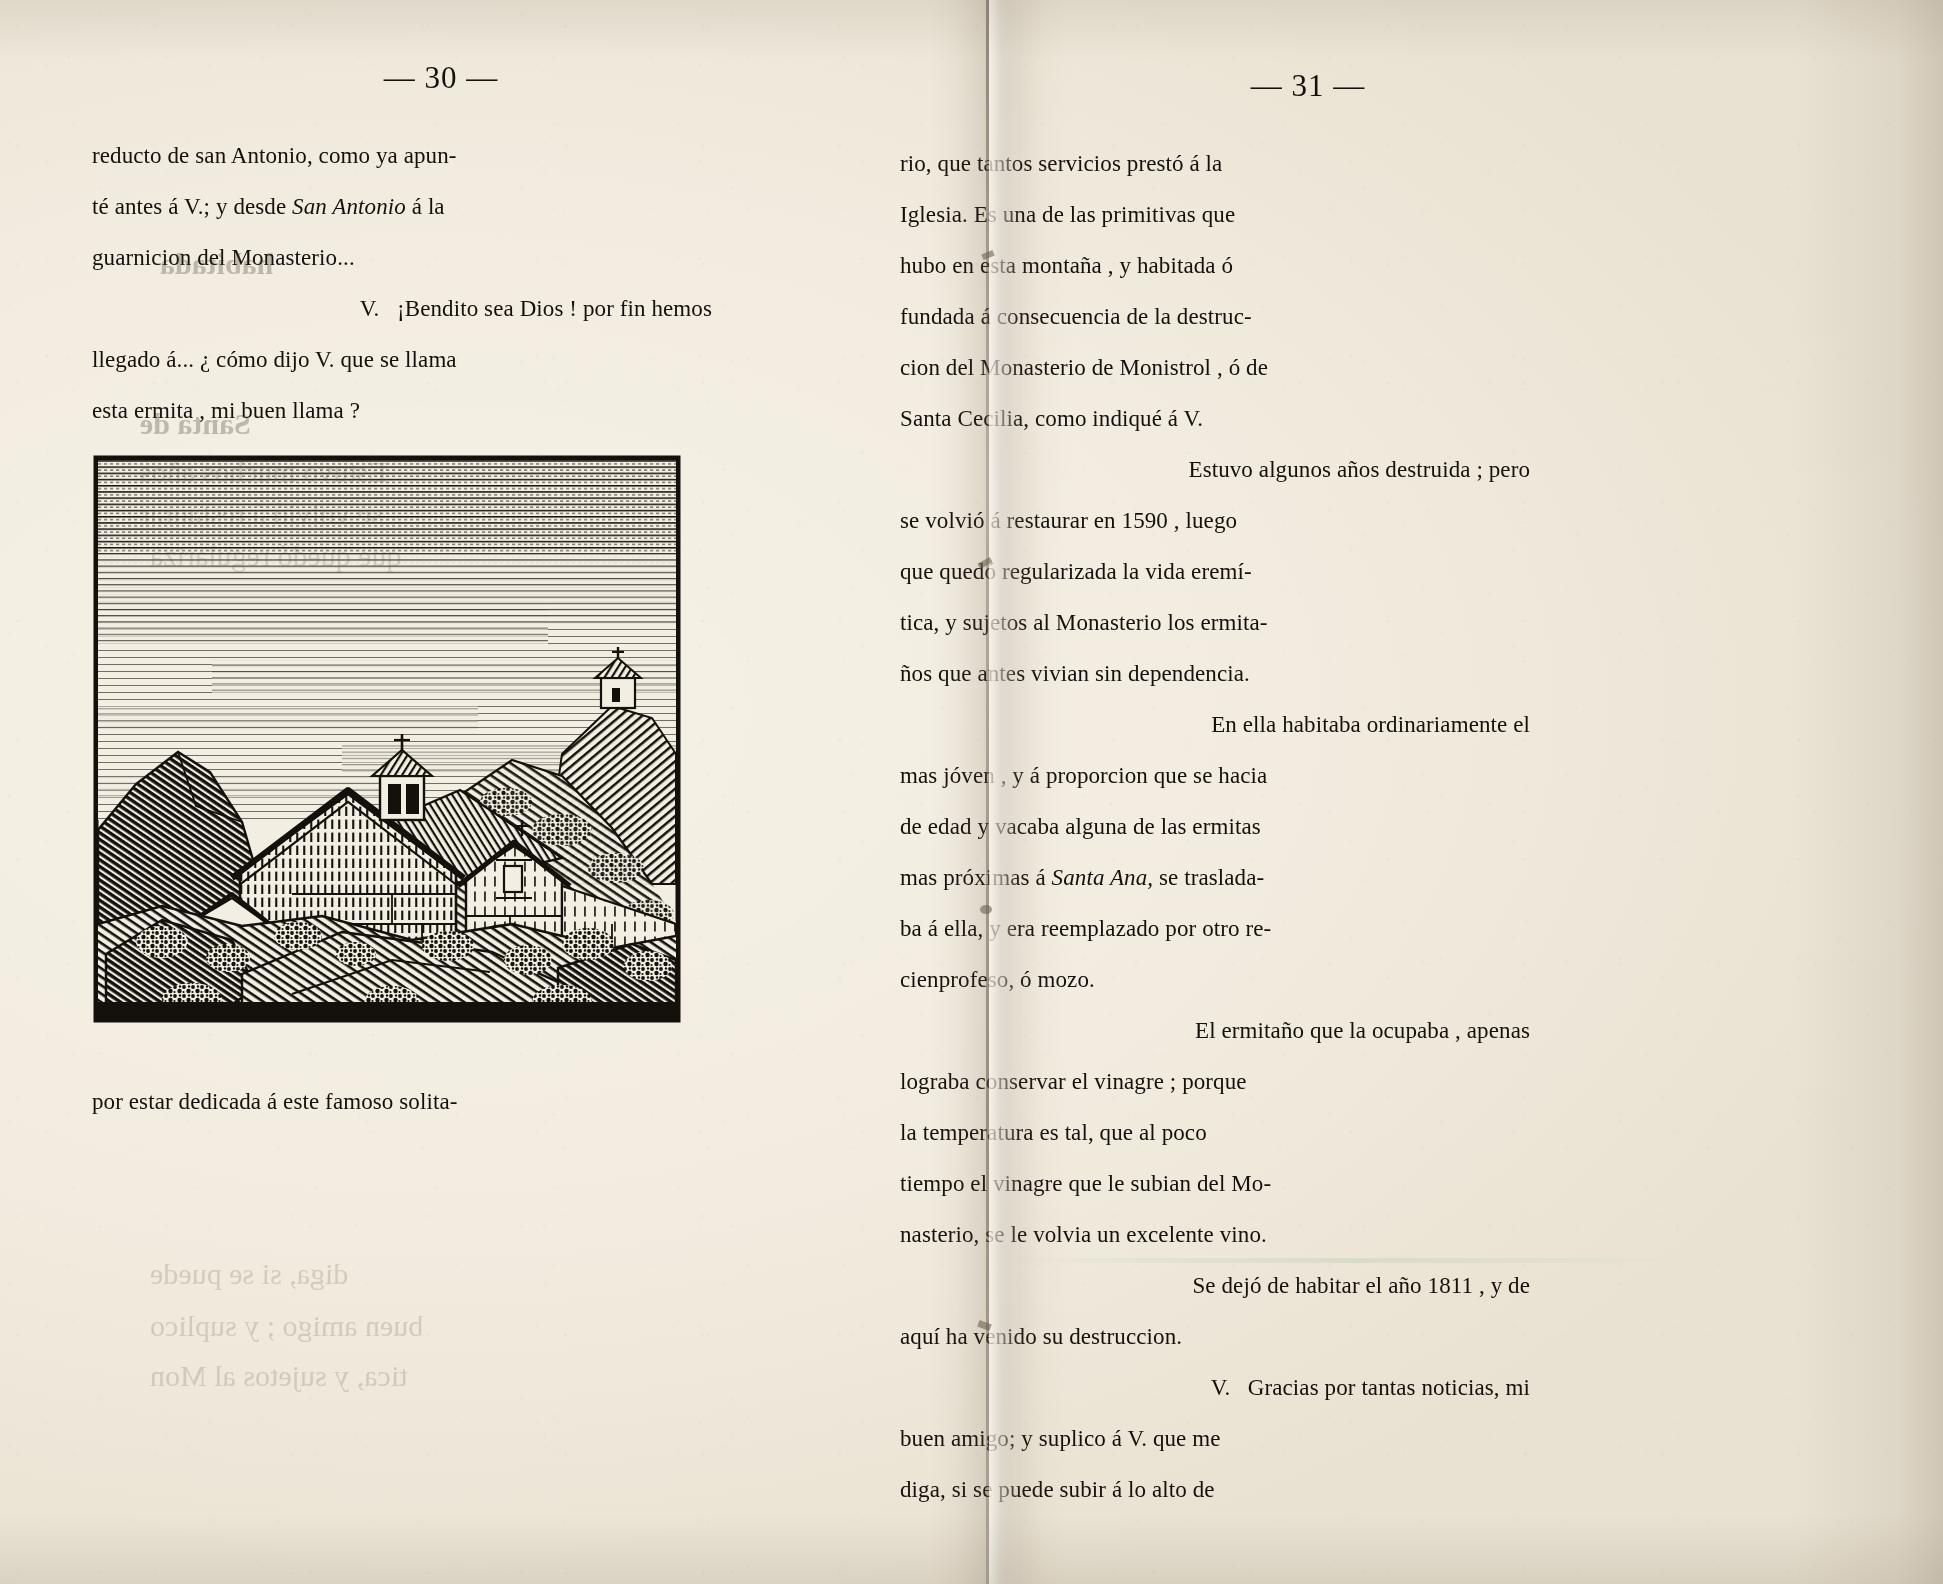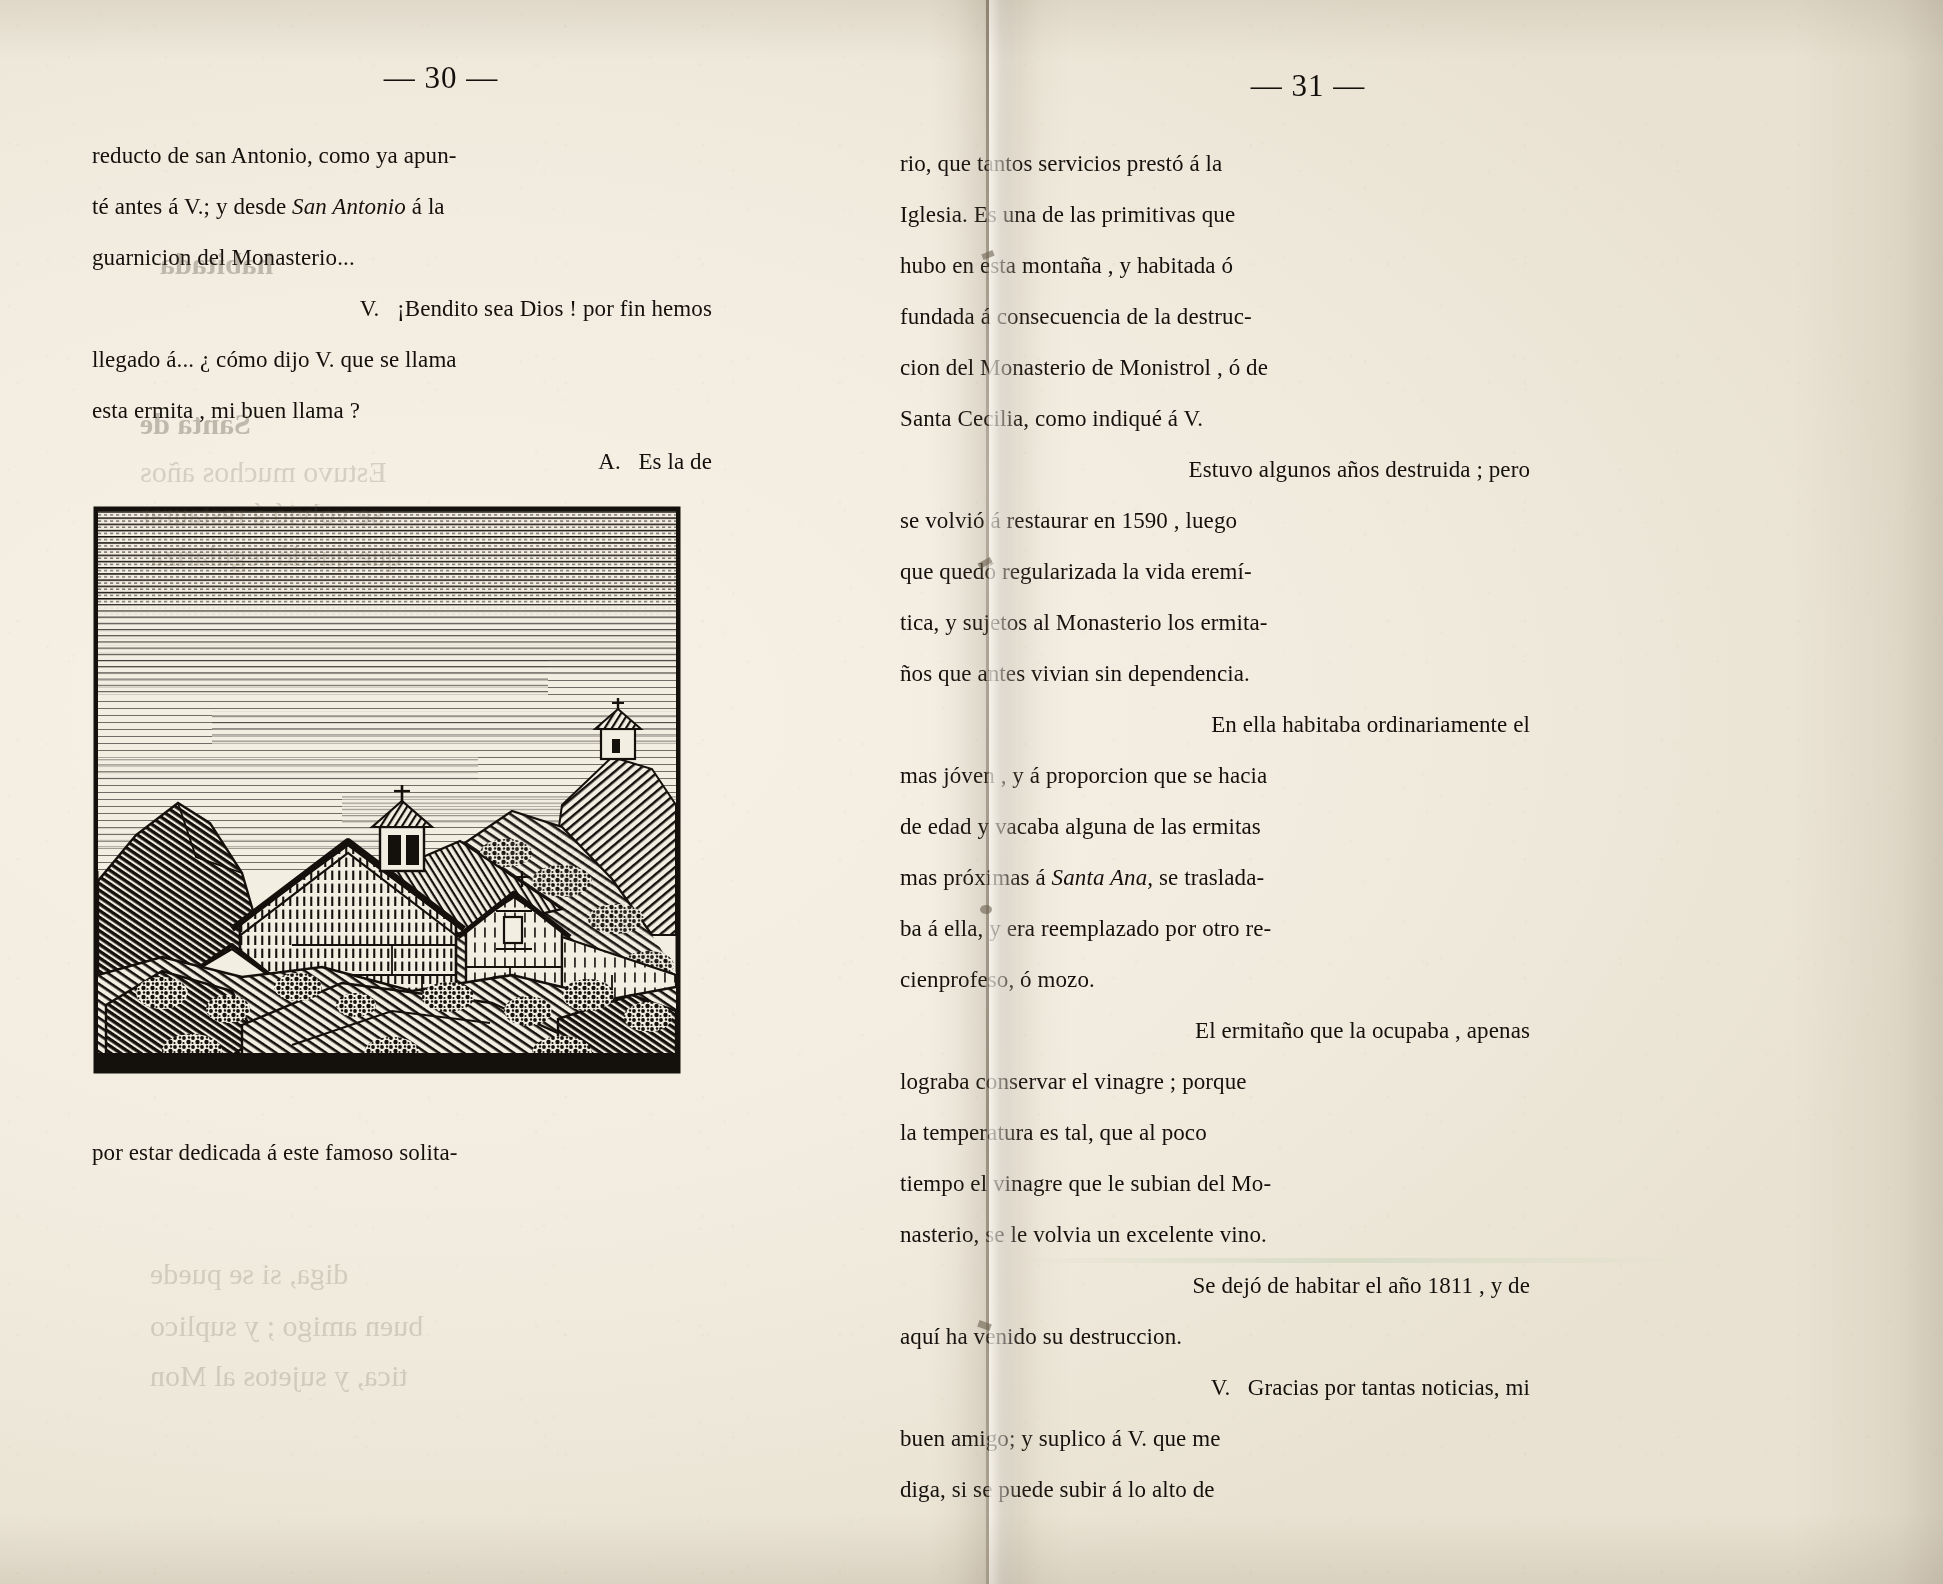--- a/index.html
+++ b/index.html
@@ -191,23 +191,20 @@
       <div class="body-line"><span>té antes á V.; y desde </span><span class="ital">San Antonio</span><span> á la</span></div>
       <div class="body-line">guarnicion del Monasterio...</div>
     </div>
 
     <div>
       <div class="body-line indent">V.   ¡Bendito sea Dios ! por fin hemos</div>
       <div class="body-line">llegado á... ¿ cómo dijo V. que se llama</div>
       <div class="body-line">esta ermita , mi buen llama ?</div>
     </div>
 
-    <div>
-      <div class="body-line indent">A.   Es la de</div>
-    </div>
 
 
     <div class="figure-wrap">
       <svg viewBox="0 0 590 570" preserveAspectRatio="none" aria-hidden="true">
         <defs>
 
           <pattern id="skyHatch" width="6" height="6.2" patternUnits="userSpaceOnUse">
             <rect width="6" height="6.2" fill="#f3eee2"></rect>
             <rect x="0" y="0" width="6" height="1.5" fill="#17130f"></rect>
             <rect x="0" y="3.1" width="3.2" height="1.1" fill="#17130f" opacity=".75"></rect>

